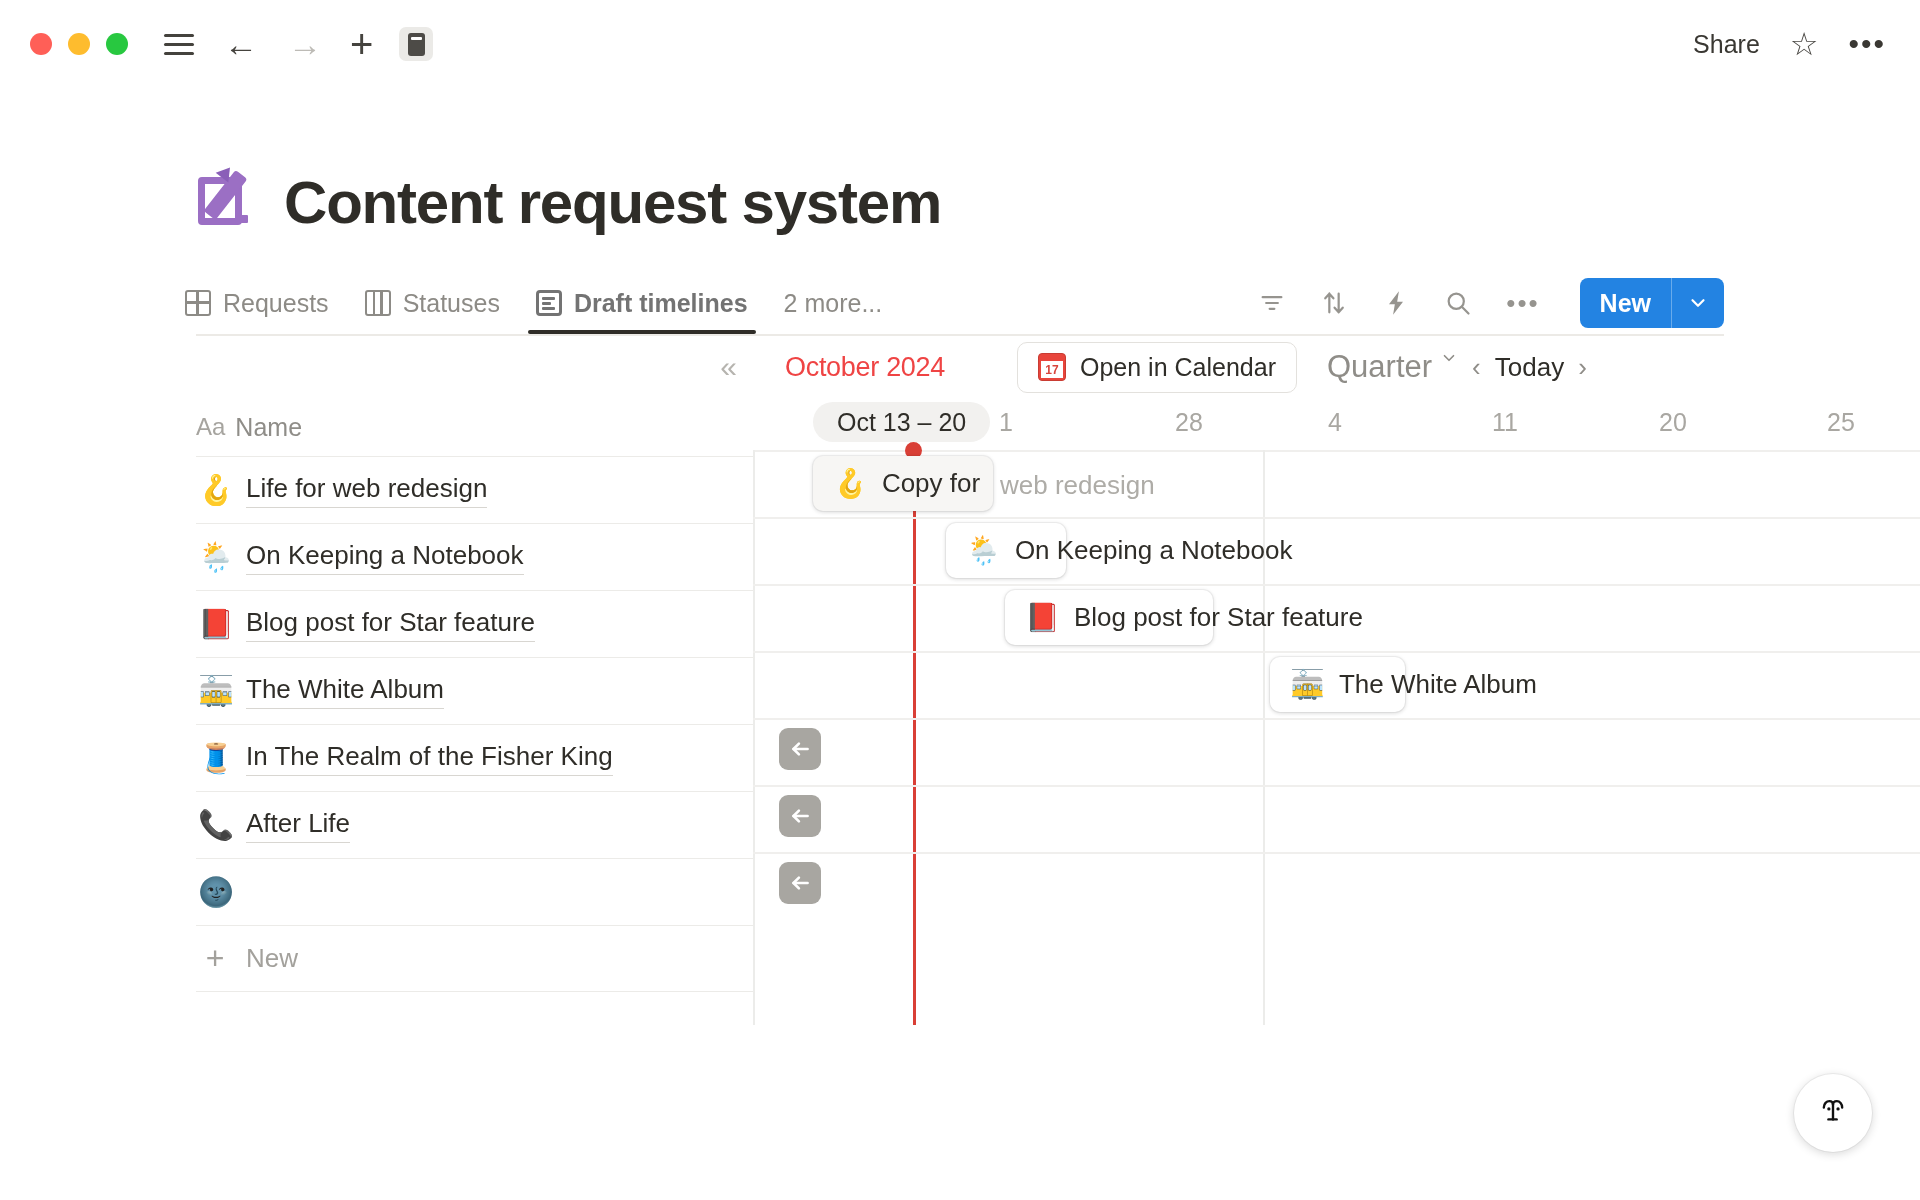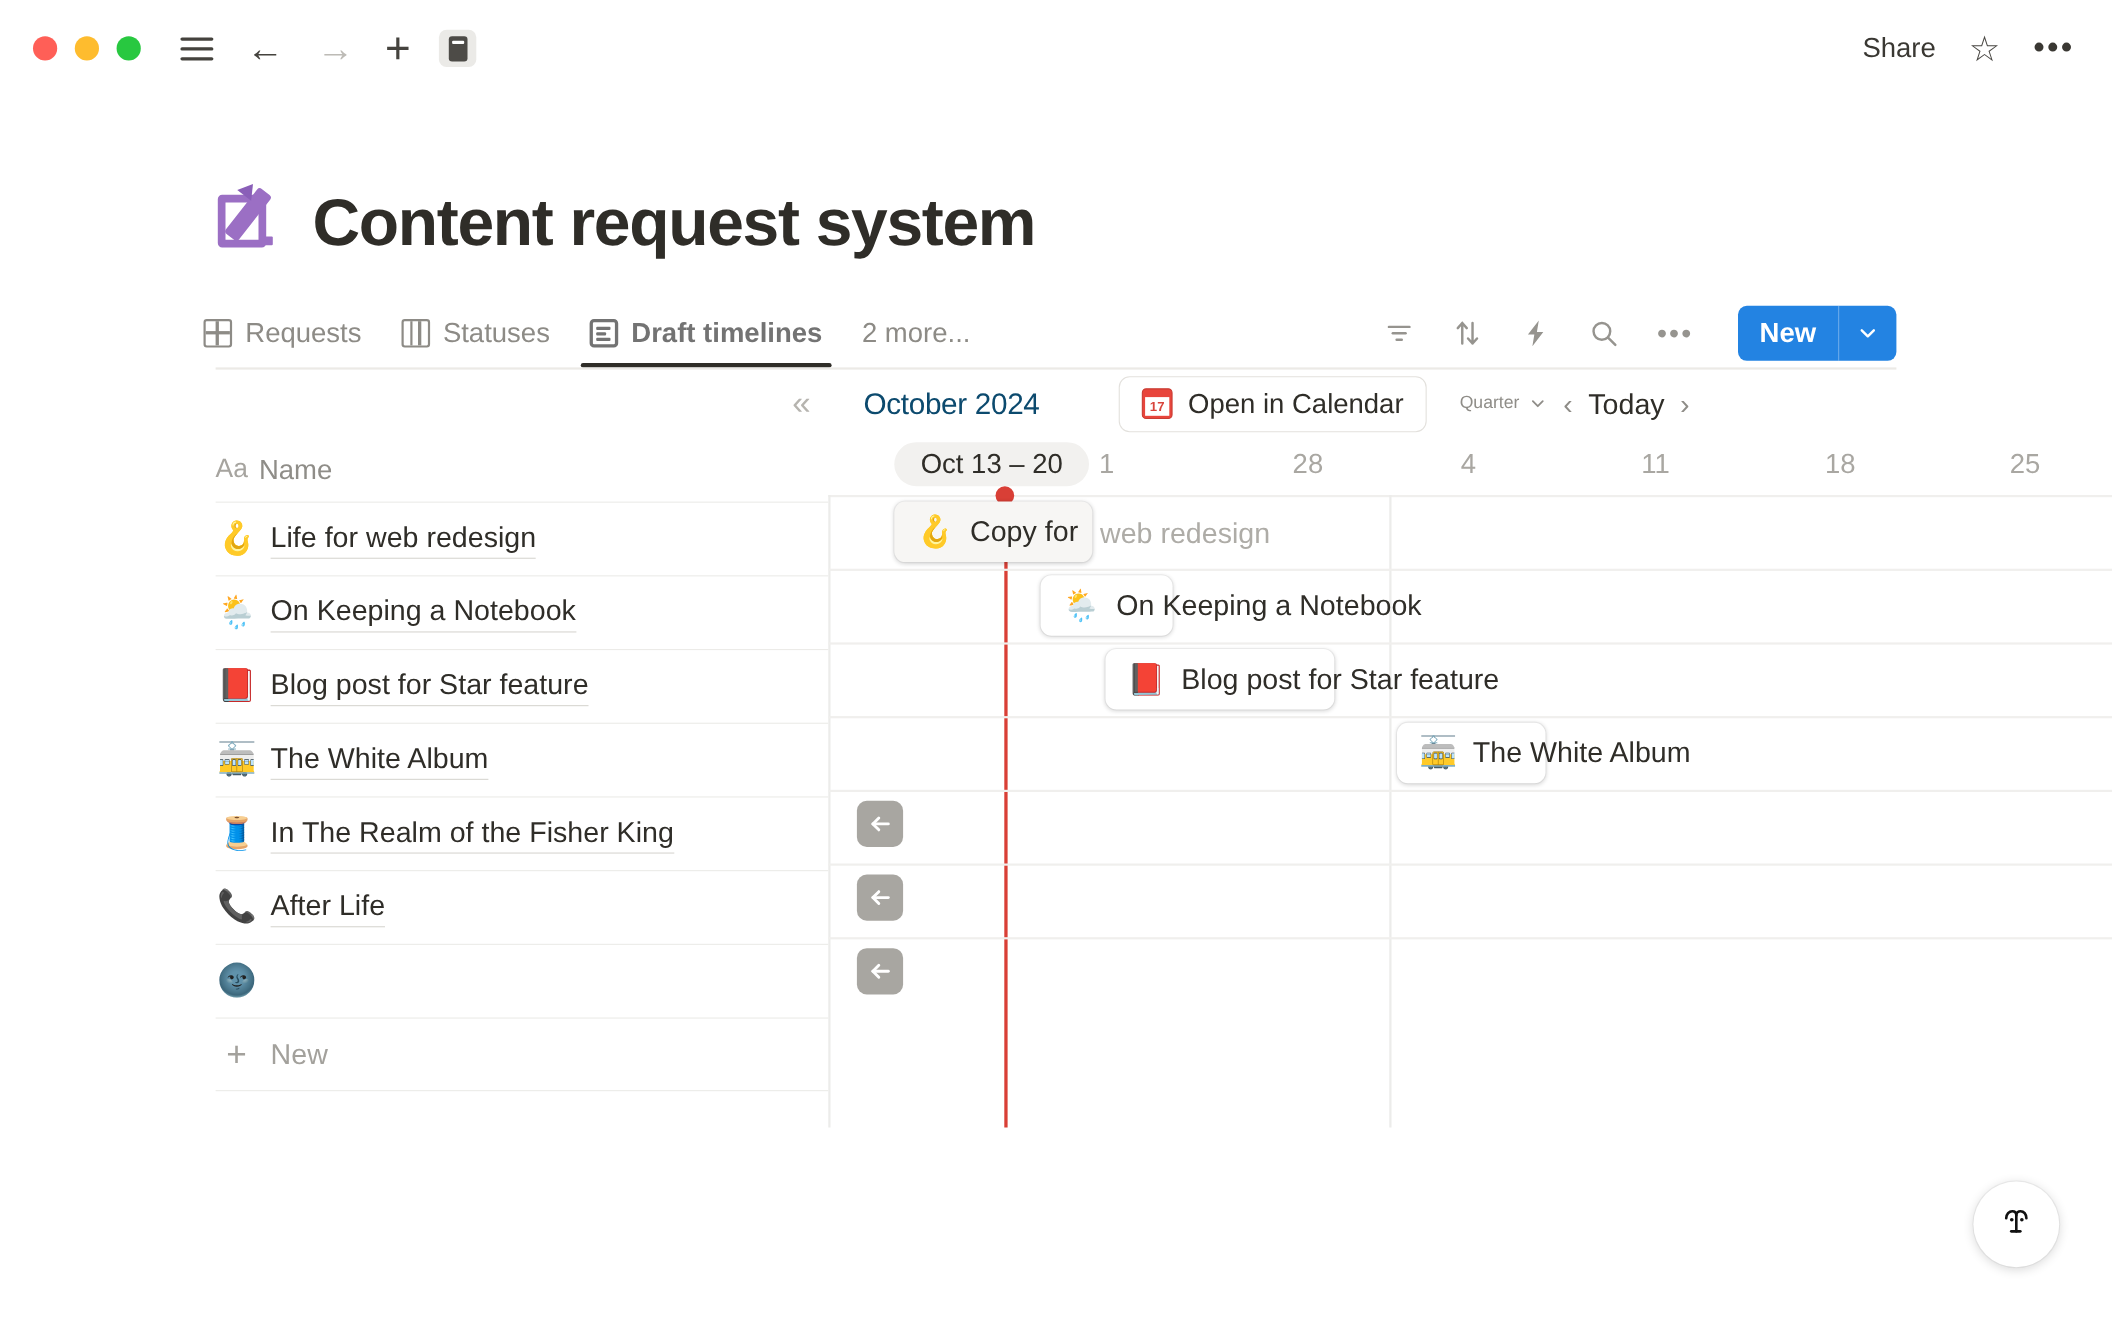--- a/index.html
+++ b/index.html
@@ -180,37 +180,37 @@
     border-top: 1.5px solid #ecebe8; color: #a3a19c; font-size: 26px; padding-left: 2px;
   }
   .row-new .pl { font-size: 32px; width:34px; text-align:center; font-weight: 300;}
   .left-bottom-border { border-top: 1.5px solid #ecebe8; }
 
   
   .tl { position:absolute; left: 557px; top: 0; right: 0; bottom: 0; }
   .tl-head {
     height: 62px; display:flex; align-items:center; padding-left: 32px; gap: 0;
   }
-  .tl-month { font-size: 27px; color: #0c4a6e; font-weight: 500; letter-spacing: -0.3px;}
+  .tl-month { font-size: 27px; color: #ef4444; font-weight: 500; letter-spacing: -0.3px;}
   .open-cal {
     margin-left: 72px; display:flex; align-items:center; gap: 14px;
     border: 1.5px solid #e3e1dd; border-radius: 10px; padding: 10px 20px;
     font-size: 25px; color: #2f2d28; cursor:pointer; background:#fff;
   }
   .cal-ic {
     width: 28px; height: 28px; border-radius: 4px; background:#e8453c;
     position:relative; display:flex; align-items:flex-end; justify-content:center;
     border: 1.5px solid #c93c33;
   }
   .cal-ic .body {
     width: 22px; height: 17px; background:#fff; margin-bottom:2px;
     font-size: 12px; color:#d8453c; display:flex; align-items:center; justify-content:center;
     font-weight:bold;
   }
-  .quarter { margin-left: 30px; font-size: 16px; color: #8f8d88; display:flex; align-items:center; gap:8px; cursor:pointer;}
+  .quarter { margin-left: 30px; font-size: 31px; color: #8f8d88; display:flex; align-items:flex-start; gap:8px; cursor:pointer;}
   .nav-prev, .nav-next { font-size: 26px; color:#8f8d88; cursor:pointer; padding: 0 14px;}
   .today-btn { font-size: 26px; color:#2f2d28; cursor:pointer; }
 
   .ruler { position:relative; height: 52px; }
   .ruler .tick {
     position:absolute; top: 10px; font-size: 25px; color: #a9a7a2;
     transform: translateX(-50%);
   }
   .ruler .pill {
     position:absolute; top: 4px; height: 40px; border-radius: 20px;
@@ -418,21 +418,21 @@
         <span class="nav-prev">‹</span>
         <span class="today-btn">Today</span>
         <span class="nav-next">›</span>
       </div>
 
       <div class="ruler">
         <span class="tick" style="left:253px;">1</span>
         <span class="tick" style="left:436px;">28</span>
         <span class="tick" style="left:582px;">4</span>
         <span class="tick" style="left:752px;">11</span>
-        <span class="tick" style="left:920px;">18</span>
+        <span class="tick" style="left:920px;">20</span>
         <span class="tick" style="left:1088px;">25</span>
         <span class="pill" style="left:60px;">Oct 13 – 20</span>
       </div>
 
       <div class="grid">
         <div class="hline" style="top:0;"></div>
         <div class="vline" style="left:0;"></div>
         <div class="vline" style="left:510px;"></div>
         <div class="today-line" style="left:160px; top:46px;"></div>
 

